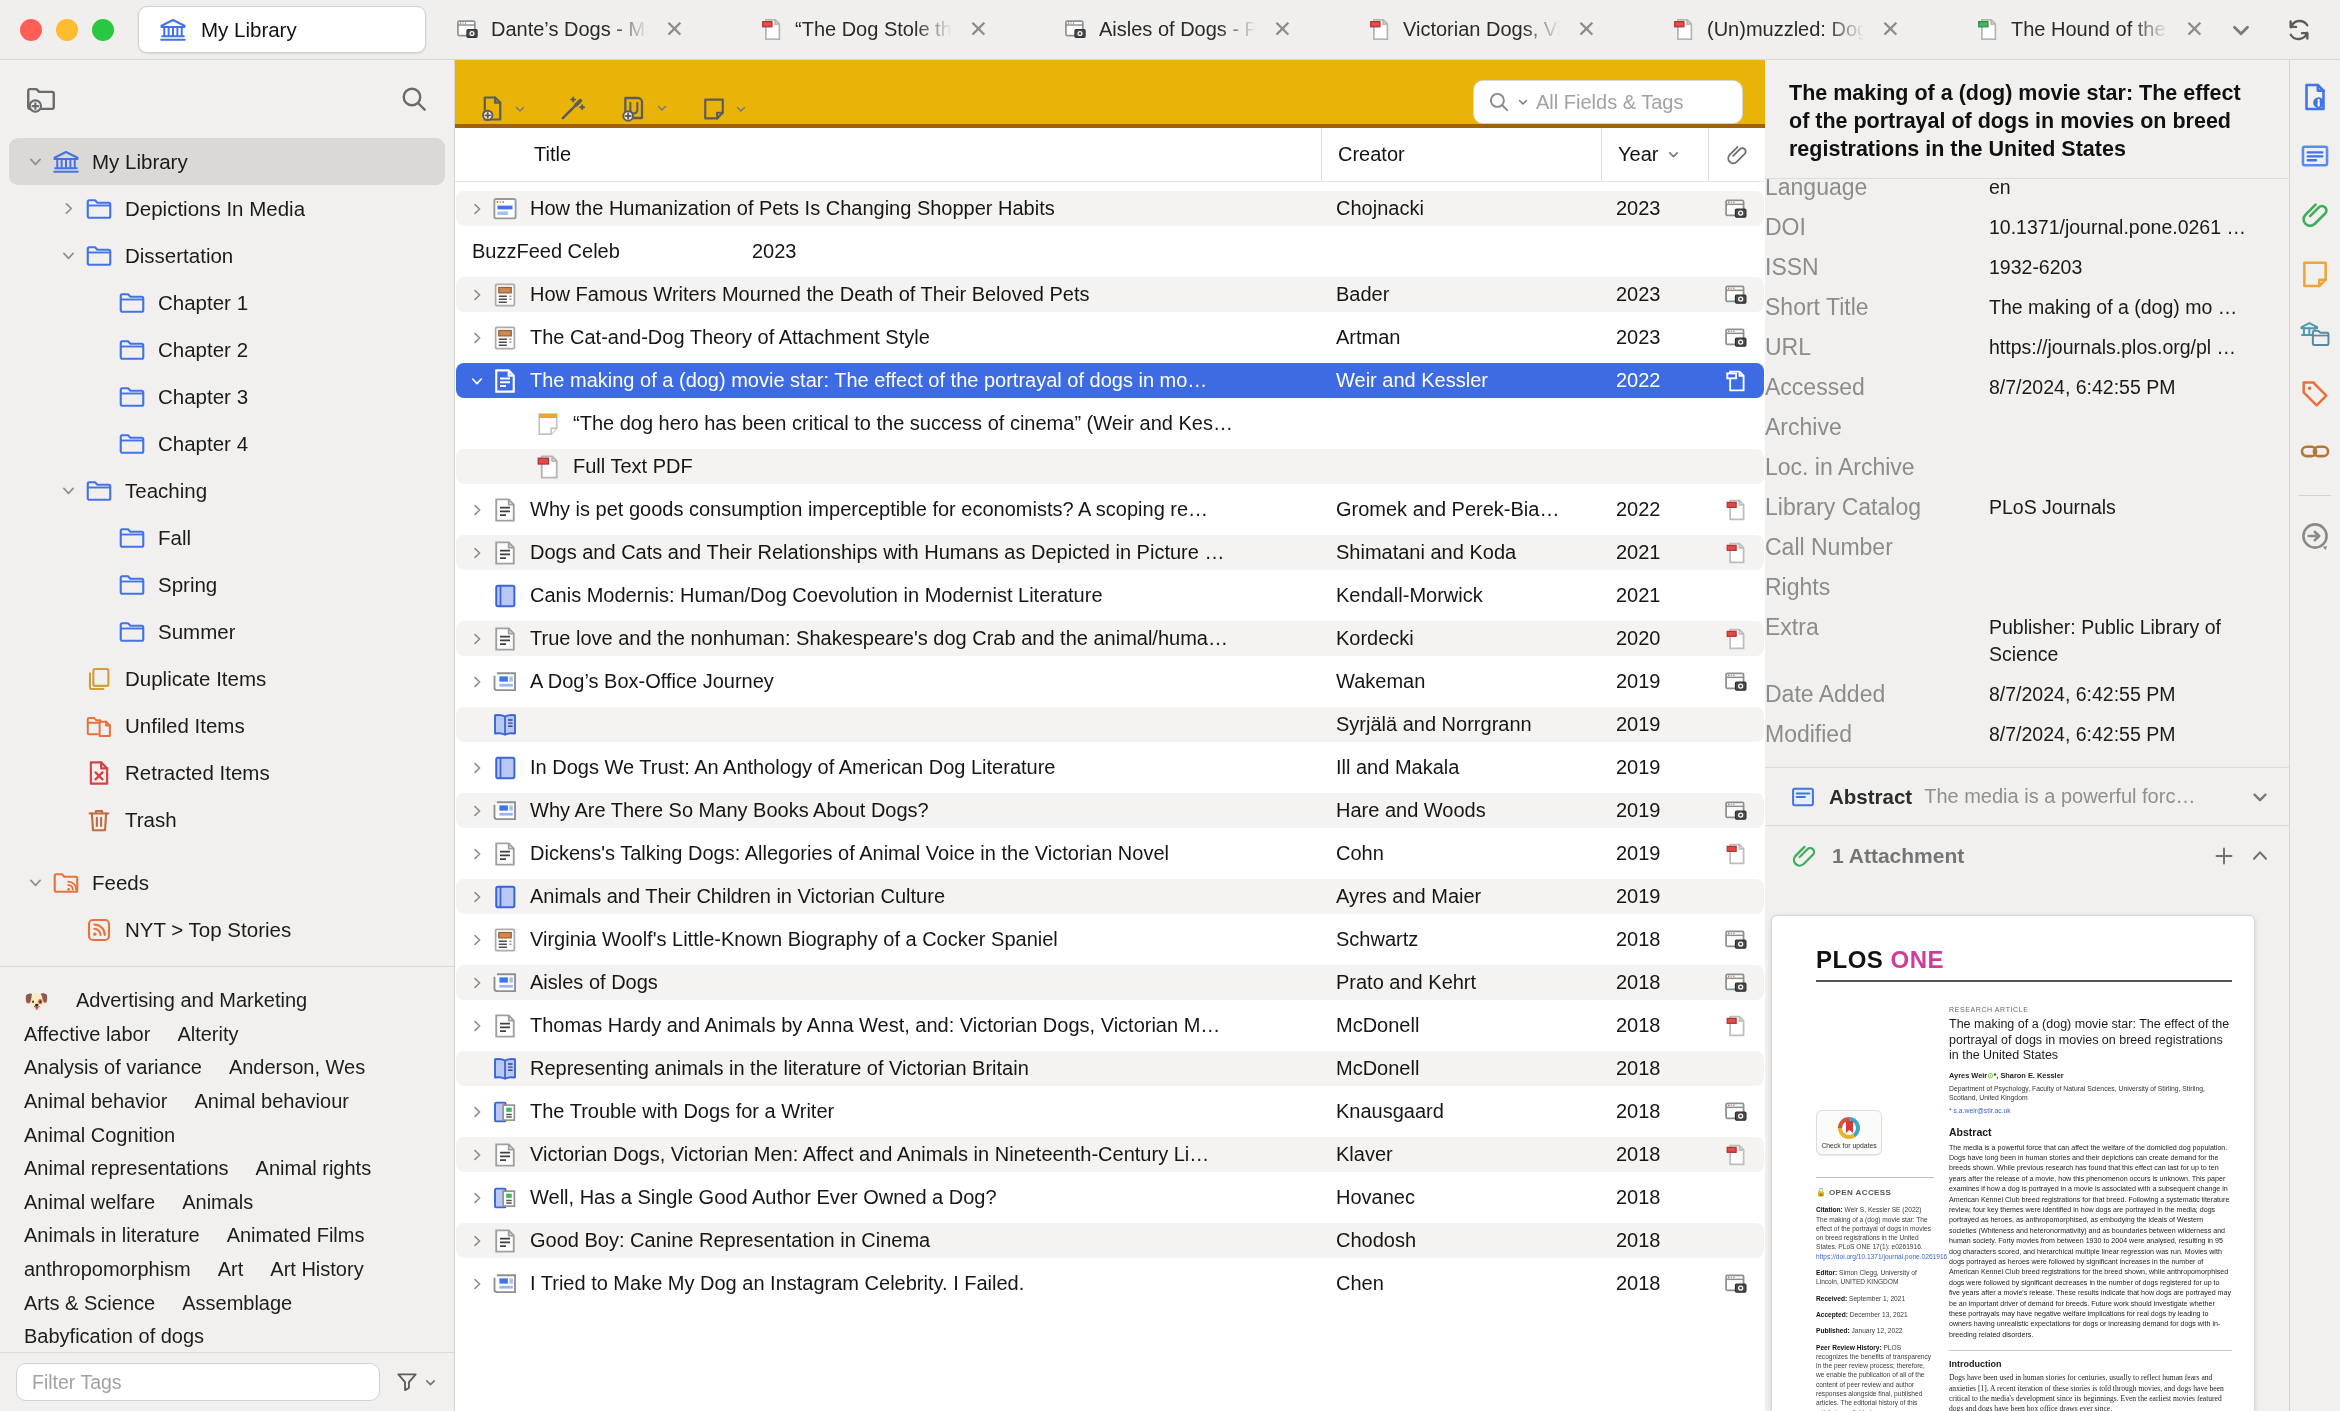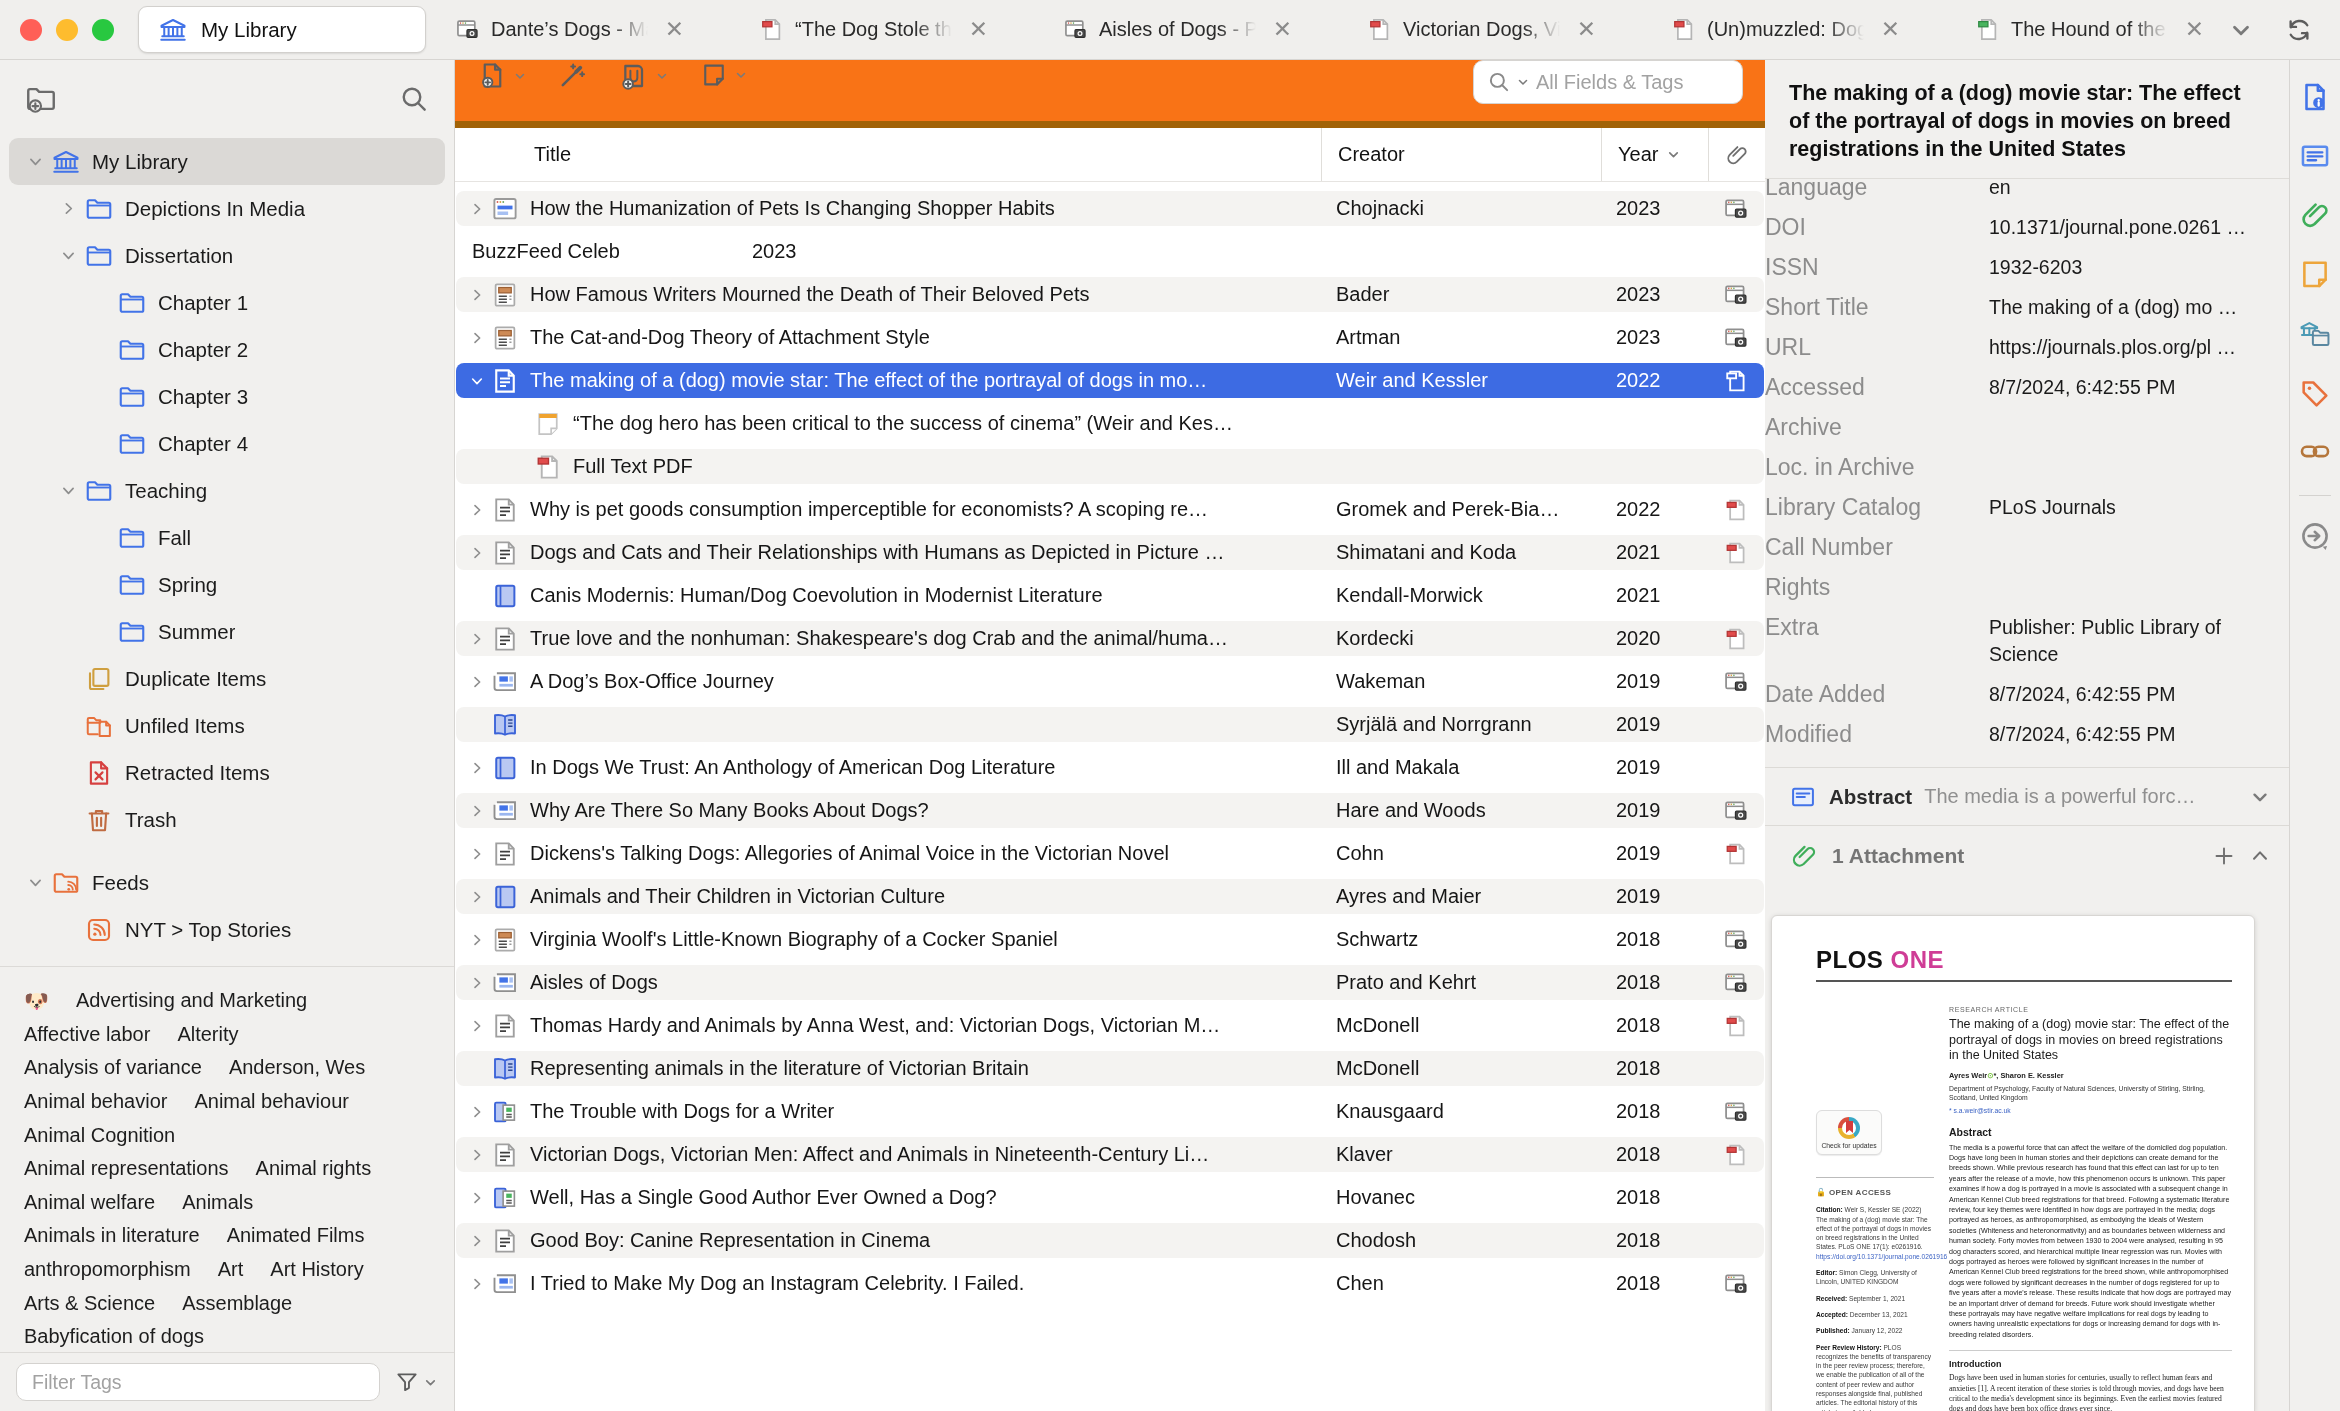--- a/index.html
+++ b/index.html
@@ -38,21 +38,21 @@
   .tagwrap{flex:1;margin-top:13px;border-top:1px solid #dcdad7;padding:17px 14px 0 24px;overflow:hidden;min-height:0;}
   .tagline{display:flex;gap:27px;height:33.6px;align-items:center;font-size:20px;color:#1d1d1d;white-space:nowrap;}
   .tagfilter{flex:none;height:59px;border-top:1px solid #dcdad7;display:flex;align-items:center;padding:0 16px;gap:14px;}
   .tagfilter input{flex:1;height:38px;border:1px solid #d4d2cf;border-radius:10px;background:#fff;padding:0 15px;
     font-size:19.5px;color:#333;outline:none;font-family:inherit;}
   .tagfilter input::placeholder{color:#a2a2a2;}
   .funnel{display:flex;align-items:center;gap:3px;}
 
   
   .main{flex:1;display:flex;flex-direction:column;background:#fff;min-width:0;}
-  .toolbar{height:68px;flex:none;background:#f97316;border-bottom:7px solid #a16207;display:flex;align-items:flex-start;padding:0 22px;}
+  .toolbar{height:68px;flex:none;background:#eab308;border-bottom:4px solid #a16207;display:flex;align-items:flex-end;padding:0 22px;}
   .tbtn{display:flex;align-items:center;gap:5px;margin-right:30px;}
   .searchbox{margin-left:auto;width:270px;height:44px;background:#fff;border:1px solid #d6d4d1;border-radius:10px;
     display:flex;align-items:center;padding:0 12px;gap:4px;}
   .searchbox input{border:none;outline:none;flex:1;min-width:0;font-size:20px;color:#333;background:transparent;font-family:inherit;}
   .searchbox input::placeholder{color:#a2a2a2;}
   .thead{height:54px;flex:none;display:flex;align-items:center;font-size:20px;color:#121212;border-bottom:1px solid #e6e4e1;}
   .th{display:flex;align-items:center;height:100%;}
   .th-title{flex:1;padding-left:79px;min-width:0;}
   .th-creator{width:280px;flex:none;padding-left:16px;border-left:1px solid #e0deda;}
   .th-year{width:107px;flex:none;padding-left:16px;border-left:1px solid #e0deda;gap:8px;}

